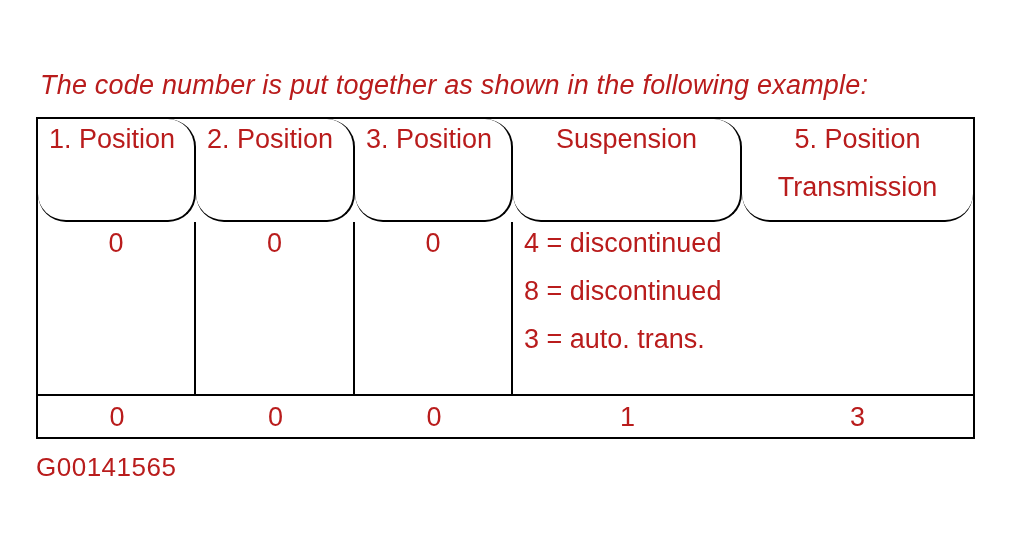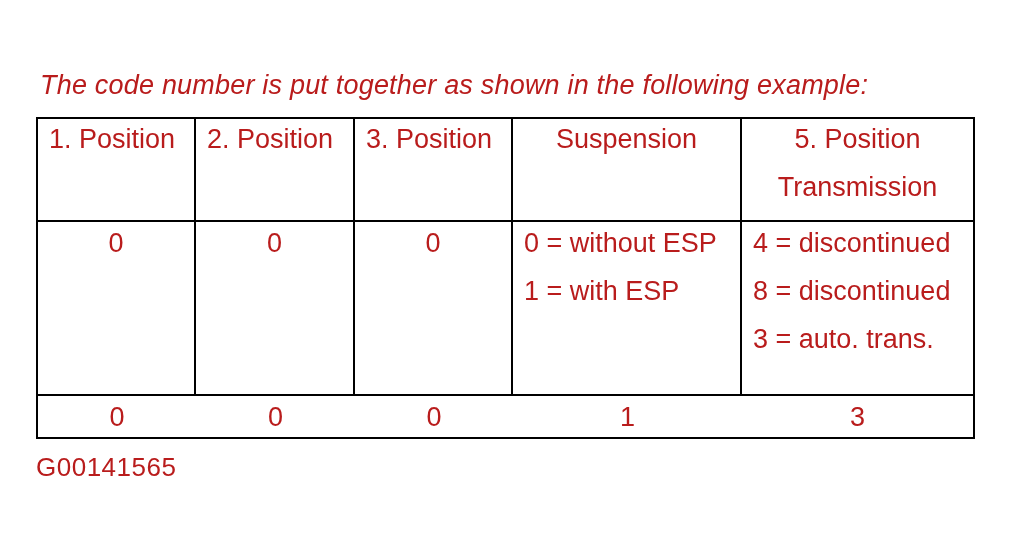--- a/index.html
+++ b/index.html
@@ -41,20 +41,21 @@
   .cell {
     box-sizing: border-box;
     font-size: 27px;
     line-height: 30px;
     overflow: hidden;
   }
   .thead .cell {
     height: 103px;
     border-bottom: 2px solid #000000;
     padding-top: 5px;
+    border-radius: 28px;
   }
   .tbody .cell {
     height: 172px;
     padding-top: 6px;
   }
   .thead .cell,
   .tbody .cell {
     border-right: 2px solid #000000;
   }
   .thead .cell:last-child,
@@ -114,24 +115,20 @@
       <div class="cell ac">
         <div class="line">0</div>
       </div>
       <div class="cell ac">
         <div class="line">0</div>
       </div>
       <div class="cell ac">
         <div class="line">0</div>
       </div>
       <div class="cell al">
-        <div class="line">0 = without ESP</div>
-        <div class="line">1 = with ESP</div>
-      </div>
-      <div class="cell al">
         <div class="line">4 = discontinued</div>
         <div class="line">8 = discontinued</div>
         <div class="line">3 = auto. trans.</div>
       </div>
     </div>
 
     <div class="trow tfoot">
       <div class="cell">0</div>
       <div class="cell">0</div>
       <div class="cell">0</div>

